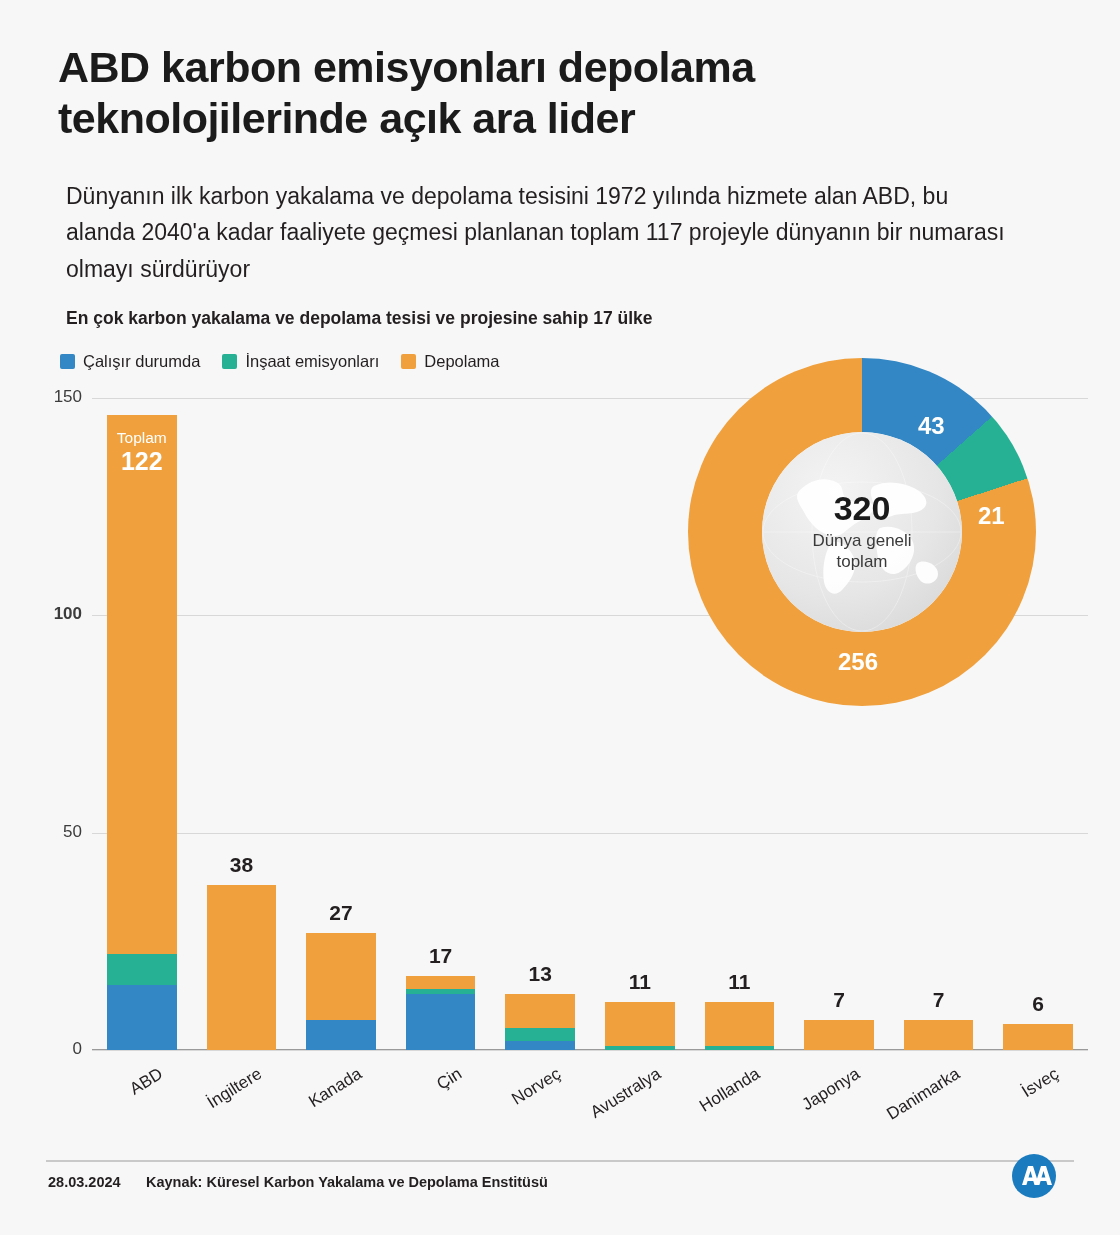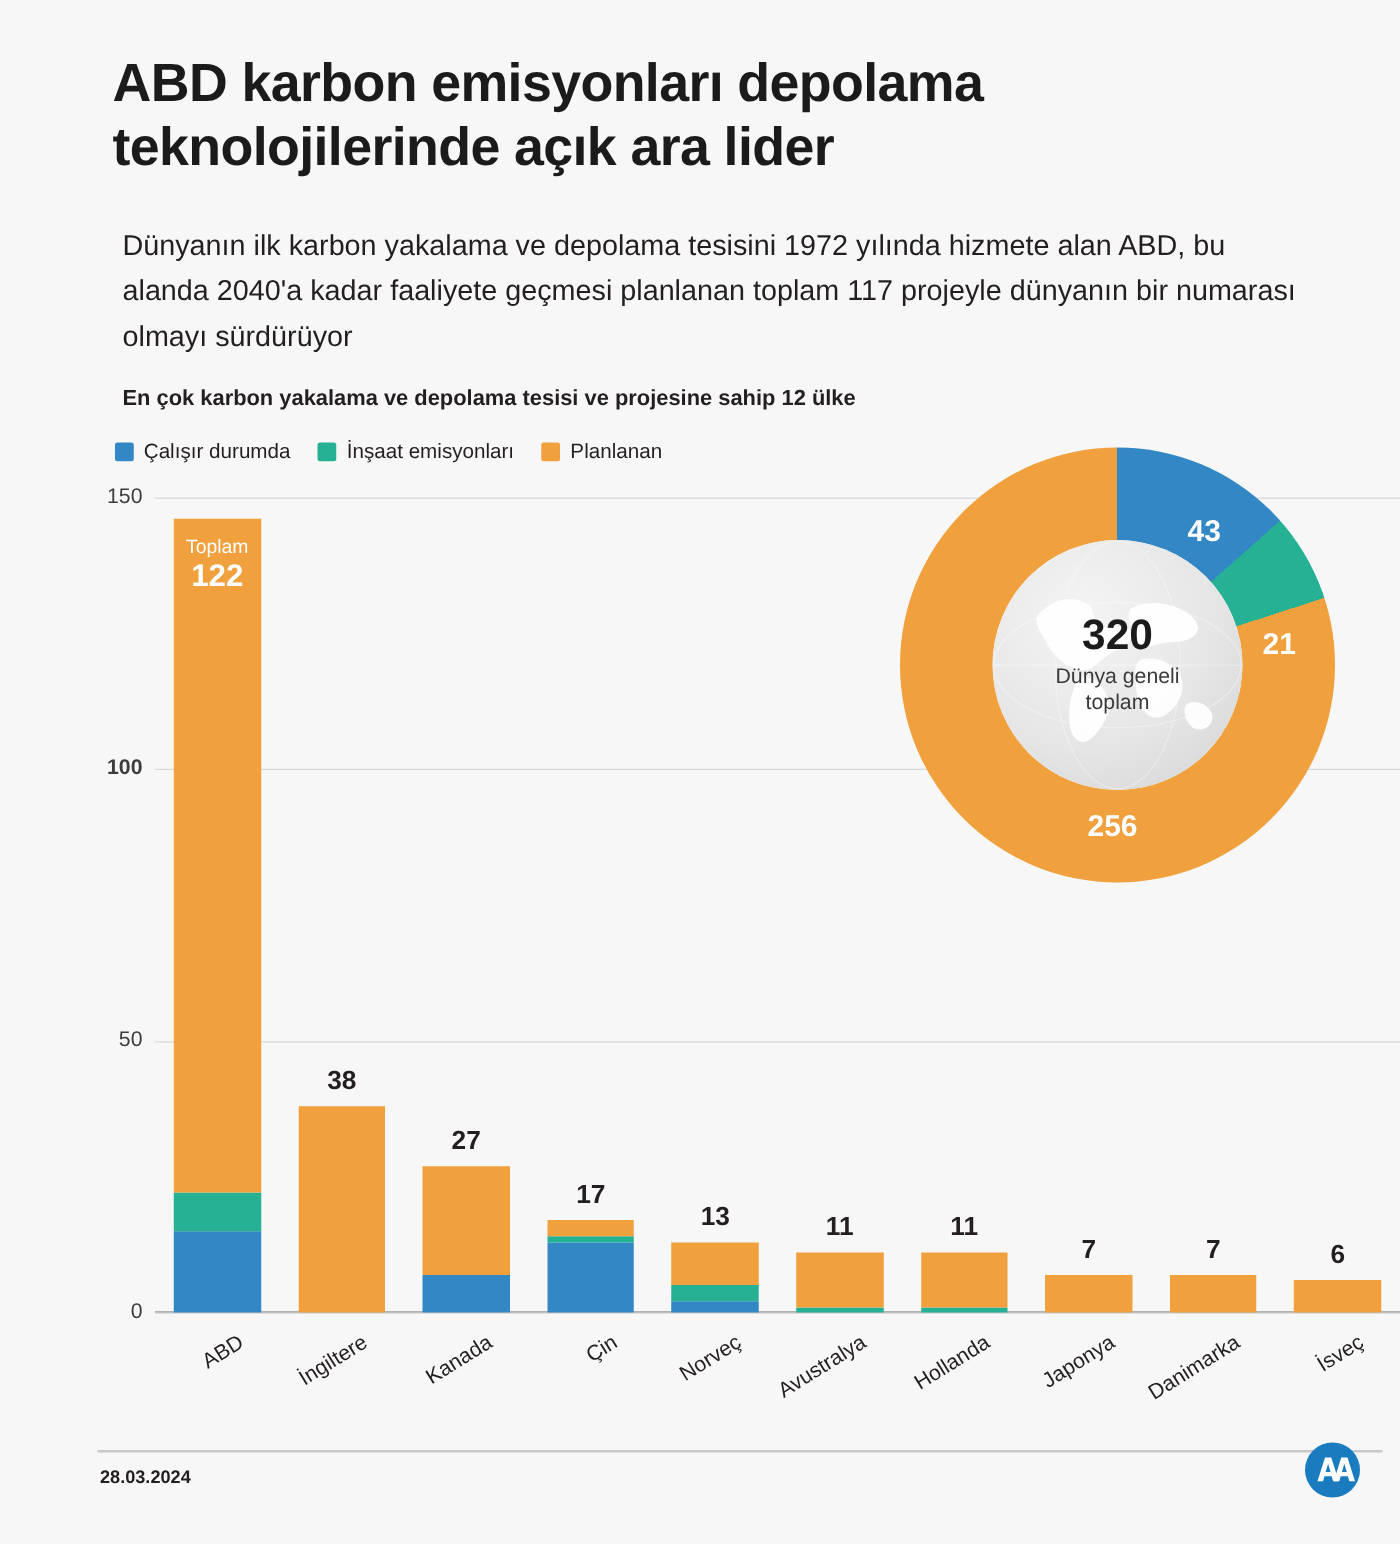--- a/index.html
+++ b/index.html
@@ -12,21 +12,20 @@
     background: #f7f7f7;
     font-family: "Liberation Sans", sans-serif;
     color: #231f20;
     overflow: hidden;
   }
   .page {
     position: relative;
     width: 977px;
     height: 1235px;
     box-sizing: border-box;
-    margin-left: 32px;
   }
 
   
   .headline {
     position: absolute;
     left: 58px;
     top: 42px;
     width: 960px;
     font-size: 43px;
     font-weight: bold;
@@ -270,34 +269,34 @@
     height: 48px;
   }
 </style>
 </head>
 <body>
 
 <div class="page">
 
   <div class="headline">ABD karbon emisyonları depolama teknolojilerinde açık ara lider</div>
   <div class="subhead">Dünyanın ilk karbon yakalama ve depolama tesisini 1972 yılında hizmete alan ABD, bu alanda 2040'a kadar faaliyete geçmesi planlanan toplam 117 projeyle dünyanın bir numarası olmayı sürdürüyor</div>
-  <div class="chart-title">En çok karbon yakalama ve depolama tesisi ve projesine sahip 12 ülke</div>
+  <div class="chart-title">En çok karbon yakalama ve depolama tesisi ve projesine sahip 17 ülke</div>
 
   <div class="legend">
     <div class="legend-item">
       <span class="legend-swatch" id="sw0" style="background: rgb(50, 135, 196);"></span>
       <span>Çalışır durumda</span>
     </div>
     <div class="legend-item">
       <span class="legend-swatch" id="sw1" style="background: rgb(38, 177, 149);"></span>
       <span>İnşaat emisyonları</span>
     </div>
     <div class="legend-item">
       <span class="legend-swatch" id="sw2" style="background: rgb(240, 160, 60);"></span>
-      <span>Planlanan</span>
+      <span>Depolama</span>
     </div>
   </div>
 
   <div class="plot">
     <div id="gridlines">
         <div class="gridline" style="top: 652px;"></div>
         <div class="gridline" style="top: 434.667px;"></div>
         <div class="gridline" style="top: 217.333px;"></div>
         <div class="gridline" style="top: 0px;"></div>
       </div>
@@ -403,20 +402,21 @@
         <span>toplam</span>
       </div>
     </div>
     <div class="donut-val" style="left:230px; top:54px;">43</div>
     <div class="donut-val" style="left:290px; top:144px;">21</div>
     <div class="donut-val" style="left:150px; top:290px;">256</div>
   </div>
 
   <div class="footer-rule"></div>
   <div class="footer-date">28.03.2024</div>
+  <div class="footer-source">Kaynak: Küresel Karbon Yakalama ve Depolama Enstitüsü</div>
   <div class="logo">
     <svg viewBox="0 0 56 48" width="56" height="48" aria-hidden="true">
       <circle cx="28" cy="24" r="22" fill="#1b7bbf"></circle>
       <path d="M16 33 L22 14 L27 14 L33 33 L28.5 33 L27.3 29 L21.6 29 L20.4 33 Z M22.5 25.6 L26.4 25.6 L24.5 19 Z" fill="#ffffff"></path>
       <path d="M29 33 L35 14 L40 14 L46 33 L41.5 33 L40.3 29 L34.6 29 L33.4 33 Z M35.5 25.6 L39.4 25.6 L37.5 19 Z" fill="#ffffff"></path>
     </svg>
   </div>
 
 </div>
 

